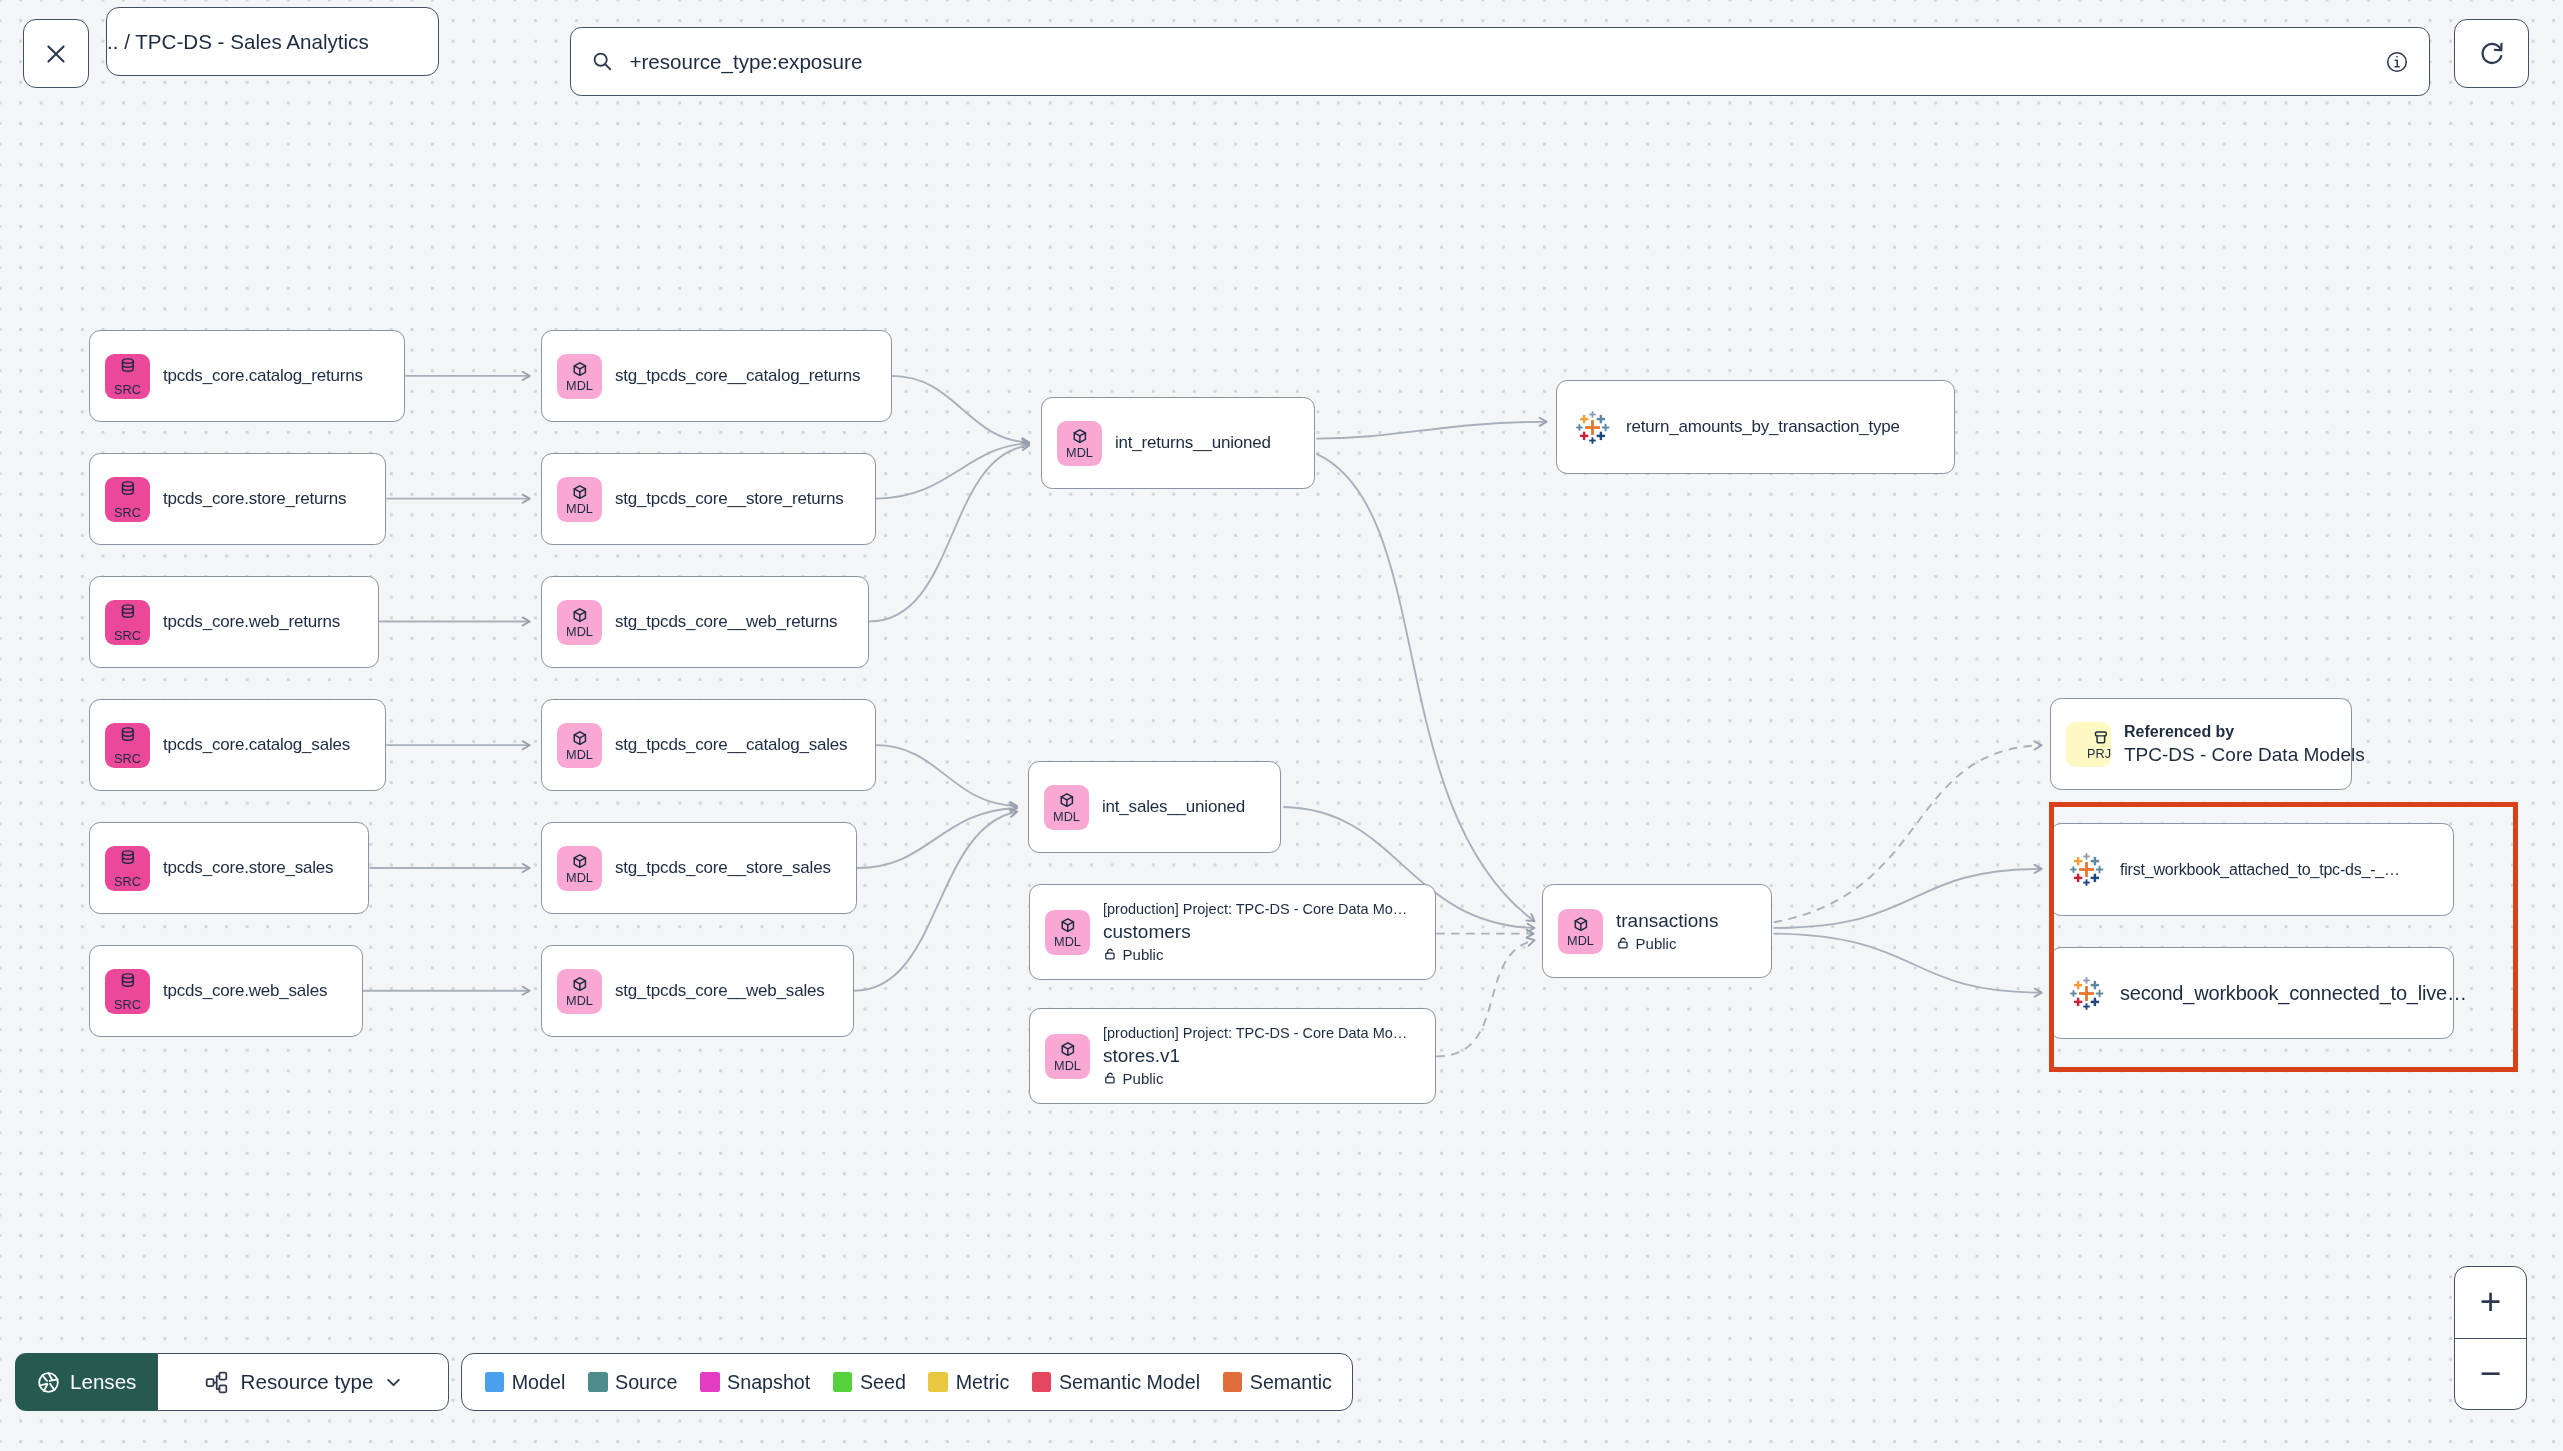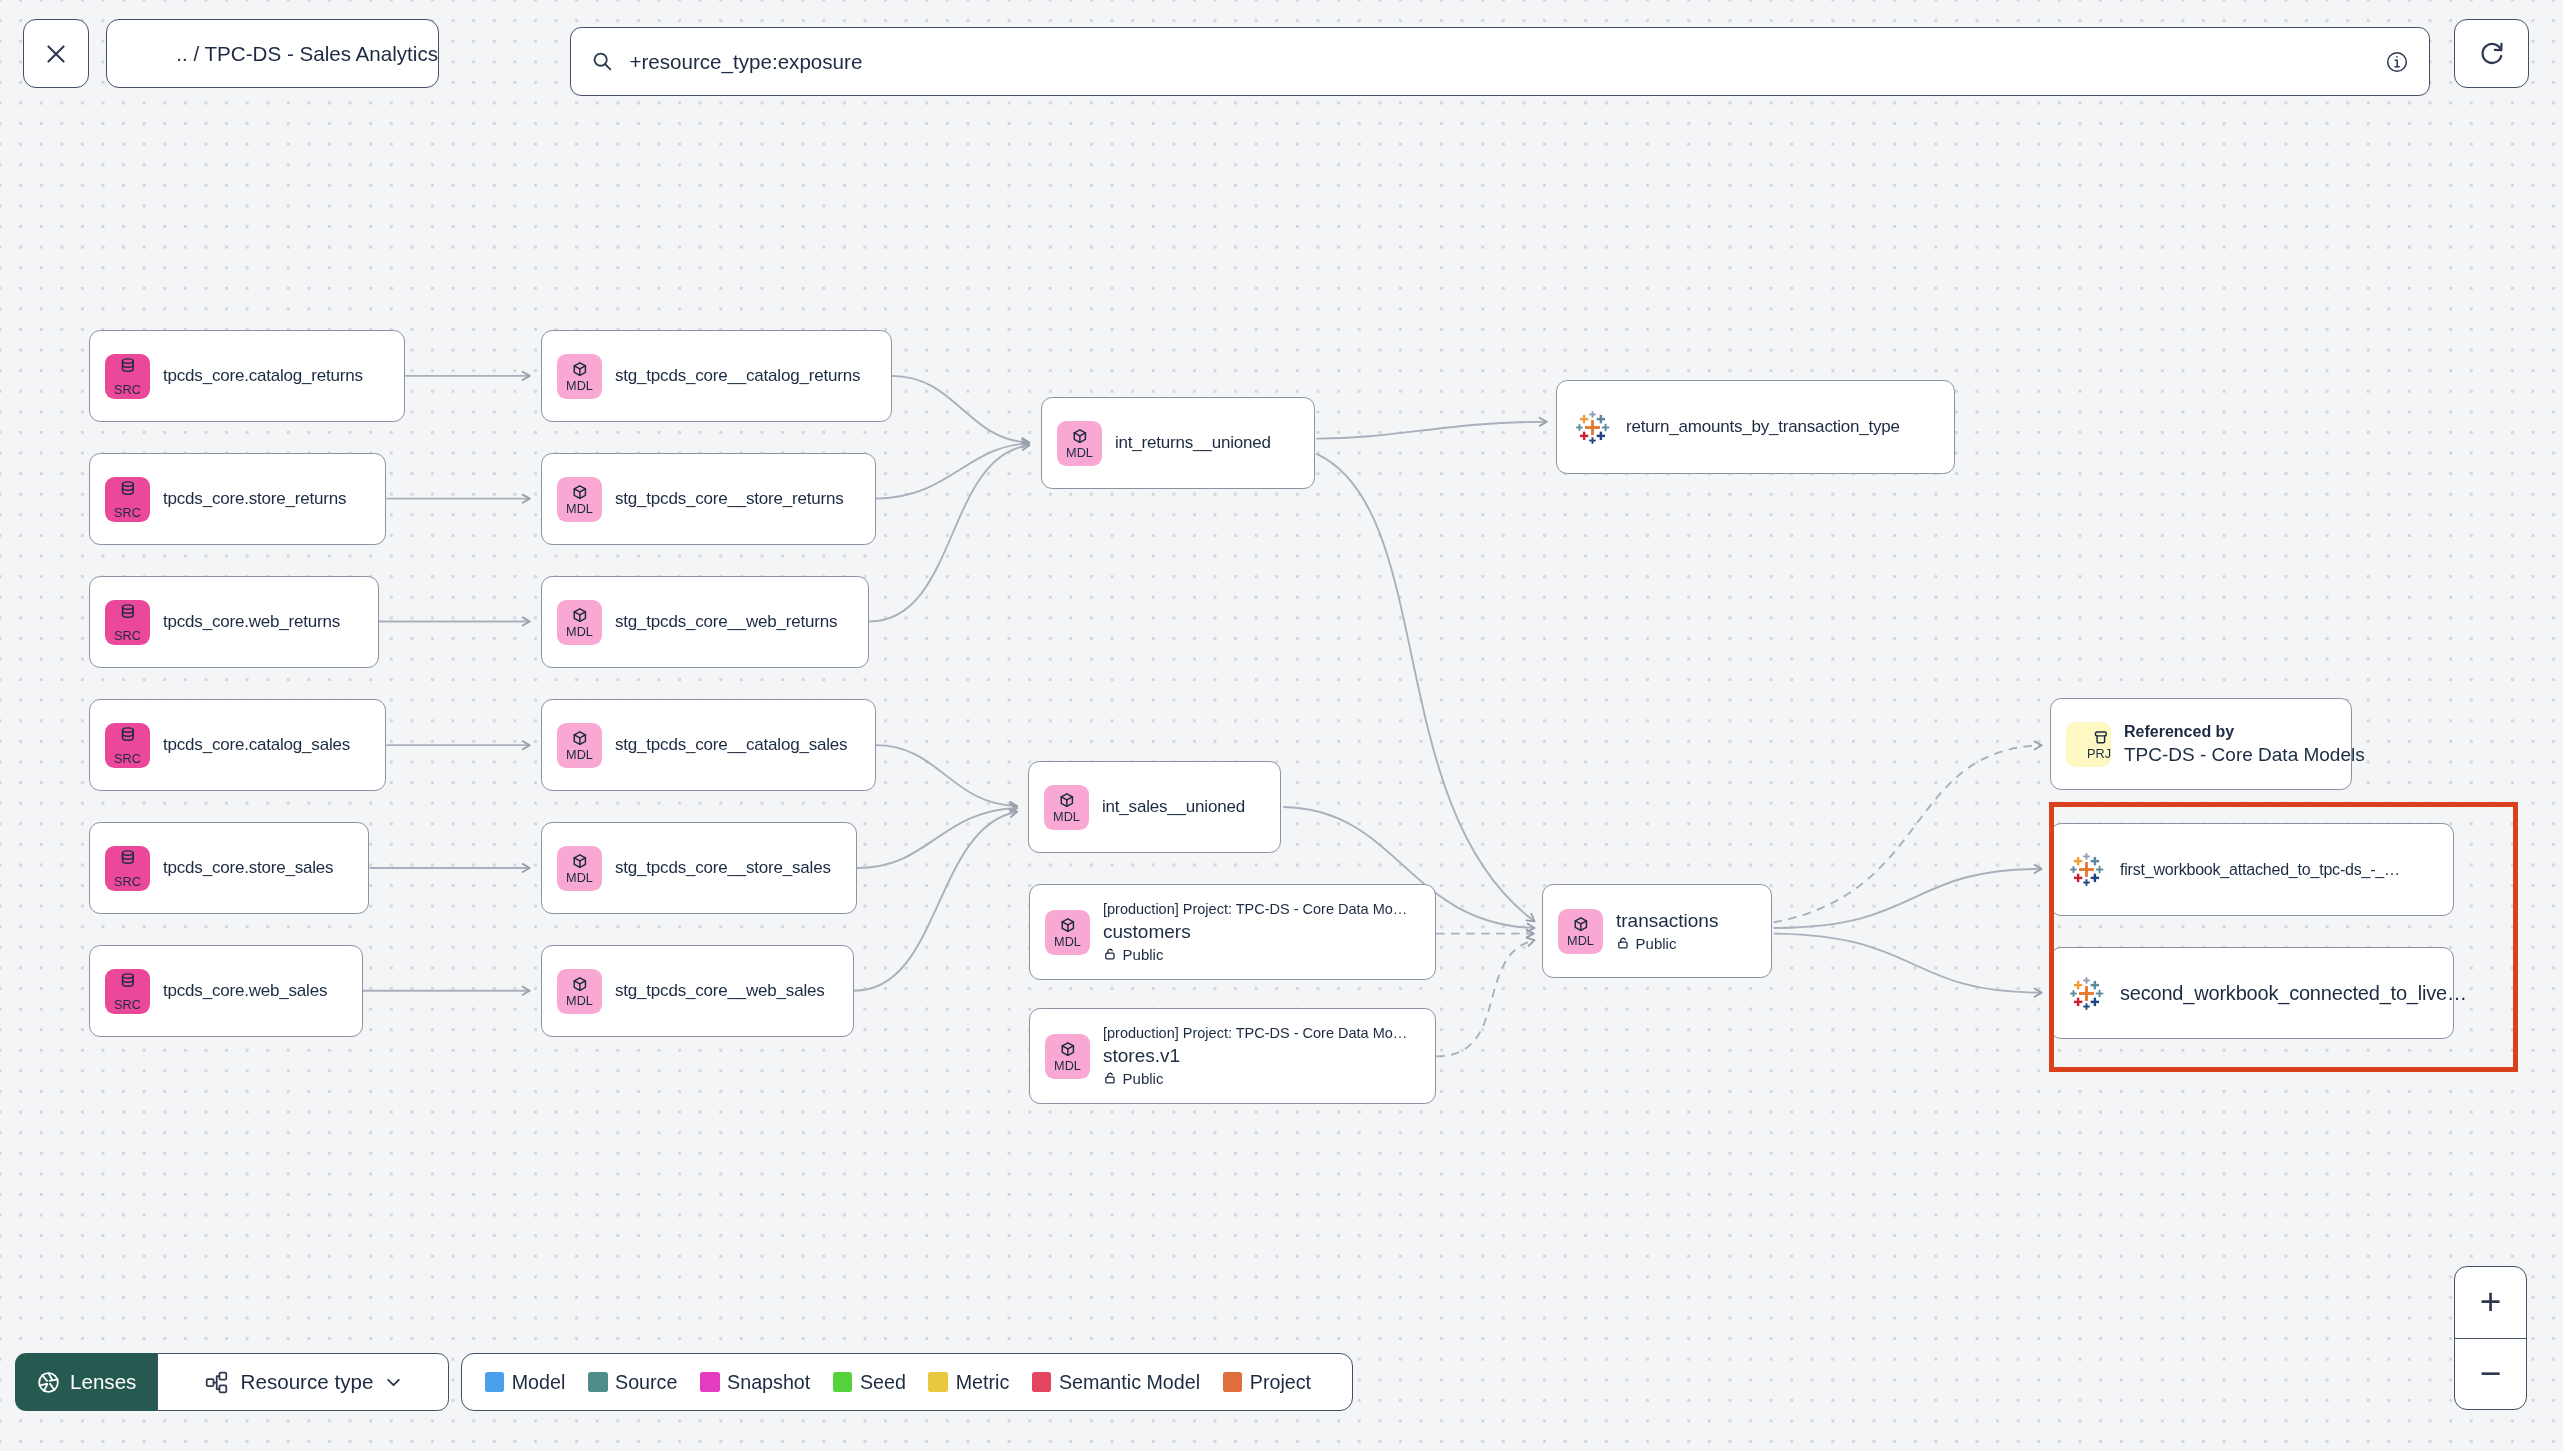--- a/index.html
+++ b/index.html
@@ -41,21 +41,21 @@
   
   .highlight-rect{
     position:absolute;z-index:6;border:5.6px solid #d8411b;box-sizing:border-box;
     pointer-events:none;background:transparent;
   }
 
   
   .tb{position:absolute;z-index:8;background:#fff;border:1.9px solid #454f63;box-sizing:border-box;
       display:flex;align-items:center;}
   .btn-close{left:22.5px;top:19px;width:66px;height:69px;border-radius:13px;justify-content:center;cursor:pointer;}
-  .breadcrumb{left:106px;top:19px;width:333px;height:69px;border-radius:13px;justify-content:flex-end;
+  .breadcrumb{left:106px;top:7px;width:333px;height:69px;border-radius:13px;justify-content:flex-start;
       font-size:20.6px;cursor:pointer;}
   .searchbar{left:570px;top:19px;width:1860px;height:69px;border-radius:11.2px;padding:0 19px;gap:13px;margin-top:8px;}
   .searchbar input{
     flex:1;border:none;outline:none;font-size:20.6px;color:#1c2b41;background:transparent;
     font-family:"Liberation Sans",sans-serif;
   }
   .btn-refresh{left:2454px;top:19px;width:75px;height:69px;border-radius:13px;justify-content:center;cursor:pointer;}
 
   
   .lenses-btn{
@@ -555,21 +555,21 @@
   <span class="legend-item">
     <span class="legend-swatch" style="background-color: rgb(233, 199, 63);"></span>
     <span>Metric</span>
   </span>
   <span class="legend-item">
     <span class="legend-swatch" style="background-color: rgb(229, 70, 95);"></span>
     <span>Semantic Model</span>
   </span>
   <span class="legend-item">
     <span class="legend-swatch" style="background-color: rgb(224, 110, 60);"></span>
-    <span>Project</span>
+    <span>Semantic</span>
   </span>
 </div>
 
 <div class="zoom-ctrl">
   <div class="zoom-btn top">+</div>
   <div class="zoom-btn">−</div>
 </div>
 
 
 </body></html>

